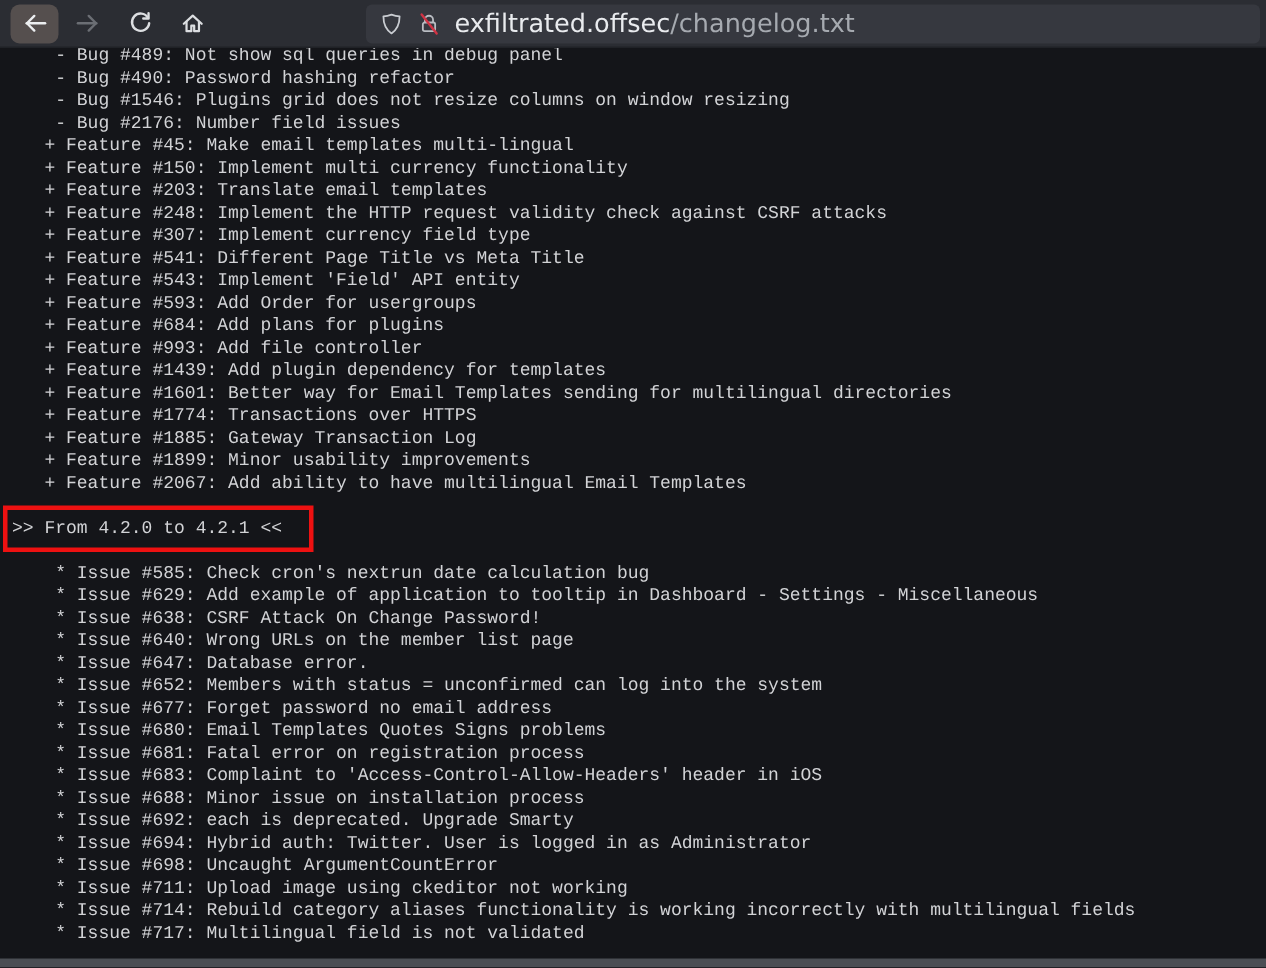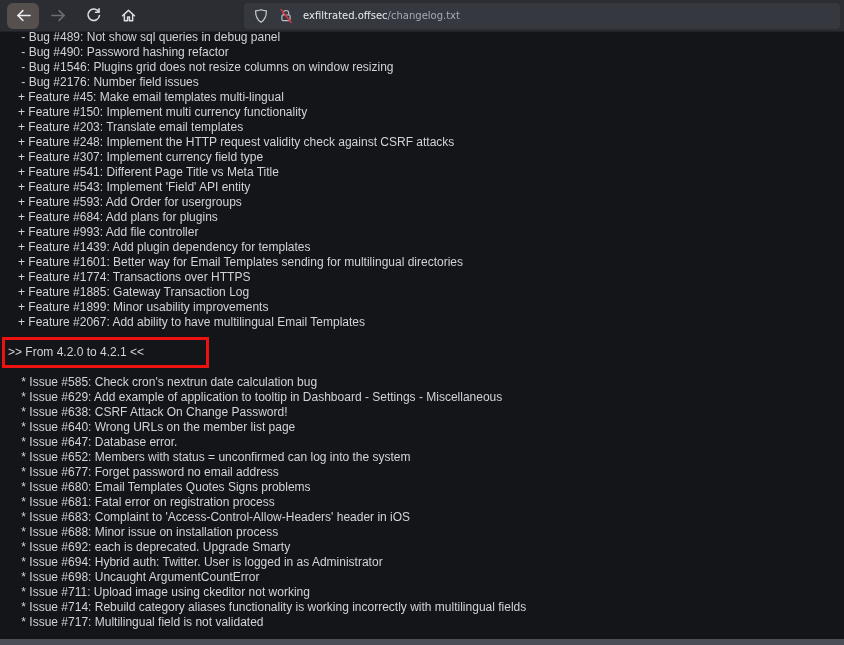--- a/index.html
+++ b/index.html
@@ -20,31 +20,31 @@
   }
   .tb-btn.back-hl{background:#554f4e;}
   .tb-btn svg{display:block;}
   .tb-spacer{flex:none;width:97px;height:1px;}
   .urlbar{
     flex:1;height:26px;min-width:0;background:#36383f;border-radius:4px;
     display:flex;align-items:center;padding:0 9px;margin-right:1px;
   }
   .sec-icon{flex:none;display:flex;align-items:center;margin-right:9px;}
   .url-text{
-    font-family:"DejaVu Sans",sans-serif;font-size:10px;color:#e9ebee;
+    font-family:"DejaVu Sans",sans-serif;font-size:17px;color:#e9ebee;
     white-space:nowrap;overflow:hidden;
   }
   .url-path{color:#a6aab0;}
   
   .content{
     position:absolute;top:32px;left:0;right:0;bottom:6px;overflow:hidden;
   }
   .content pre{
     margin:-2px 0 0 0;padding:0 0 0 8px;
-    font-family:Liberation Sans, sans-serif;font-size:12px;line-height:15px;
+    font-family:Liberation Mono, monospace;font-size:12px;line-height:15px;
     color:#d2d3d6;white-space:pre;
   }
   
   .annotation-box{
     position:absolute;left:2px;top:337px;width:207px;height:31px;
     border:3px solid #ee1111;box-sizing:border-box;pointer-events:none;
   }
   
   .bottom-bar{
     position:absolute;left:0;bottom:0;width:844px;height:6px;background:#4b4e54;

